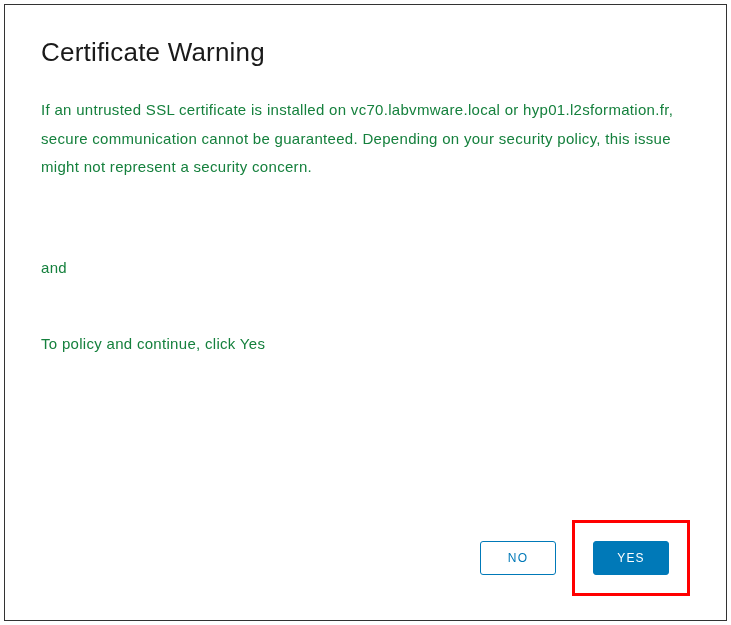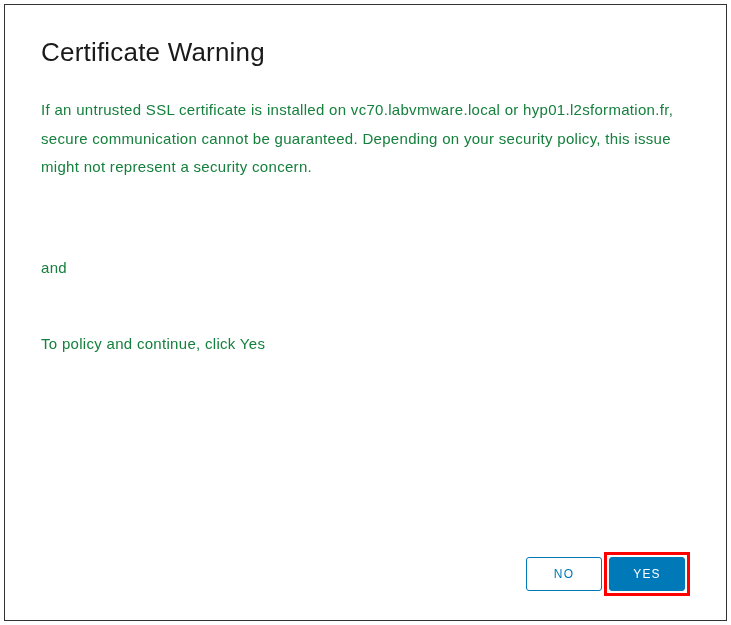--- a/index.html
+++ b/index.html
@@ -42,21 +42,21 @@
     }
     .dialog-body p {
       margin-bottom: 0;
     }
     .spacer {
       height: 24px;
     }
     .dialog-footer {
       display: flex;
       justify-content: flex-end;
-      gap: 2px;
+      gap: 16px;
       margin-top: 20px;
       align-items: center;
     }
     .btn {
       min-width: 76px;
       height: 34px;
       font-size: 12px;
       font-weight: 500;
       letter-spacing: 1.2px;
       cursor: pointer;
@@ -70,21 +70,21 @@
       color: #0079b8;
       border: 1px solid #0079b8;
     }
     .btn-yes {
       background: #0079b8;
       color: #fff;
       border: 1px solid #0079b8;
     }
     .highlight-box {
       border: 3px solid #ff0000;
-      padding: 2px;
+      padding: 18px;
       display: inline-block;
     }
   </style>
 </head>
 <body>
 
 <div class="dialog">
   <h1 class="dialog-title">Certificate Warning</h1>
 
   <div class="dialog-body">

